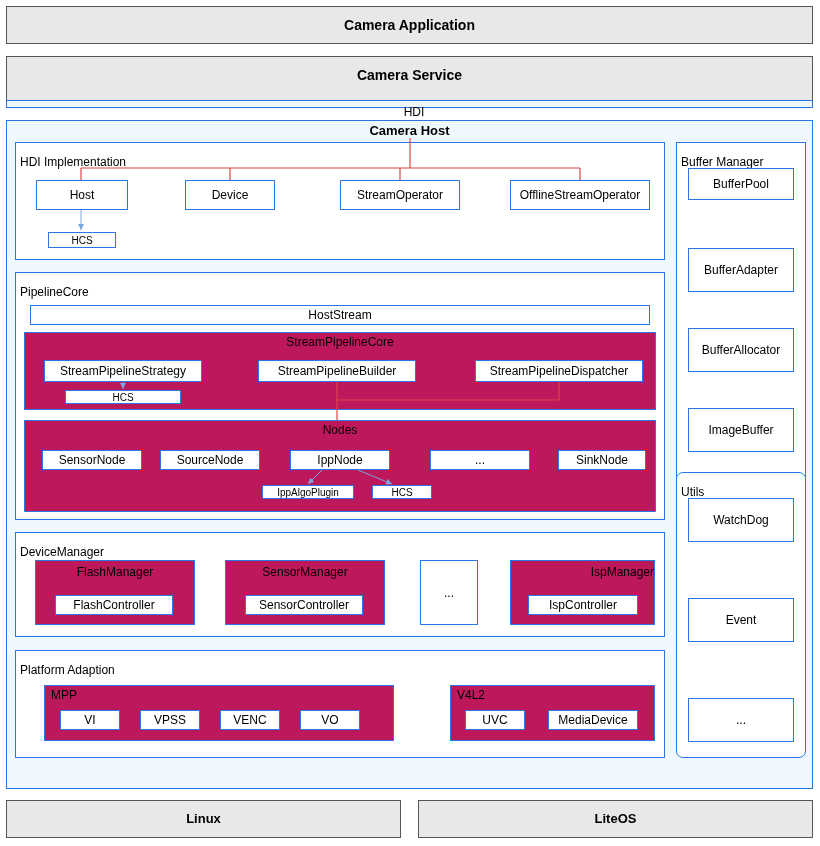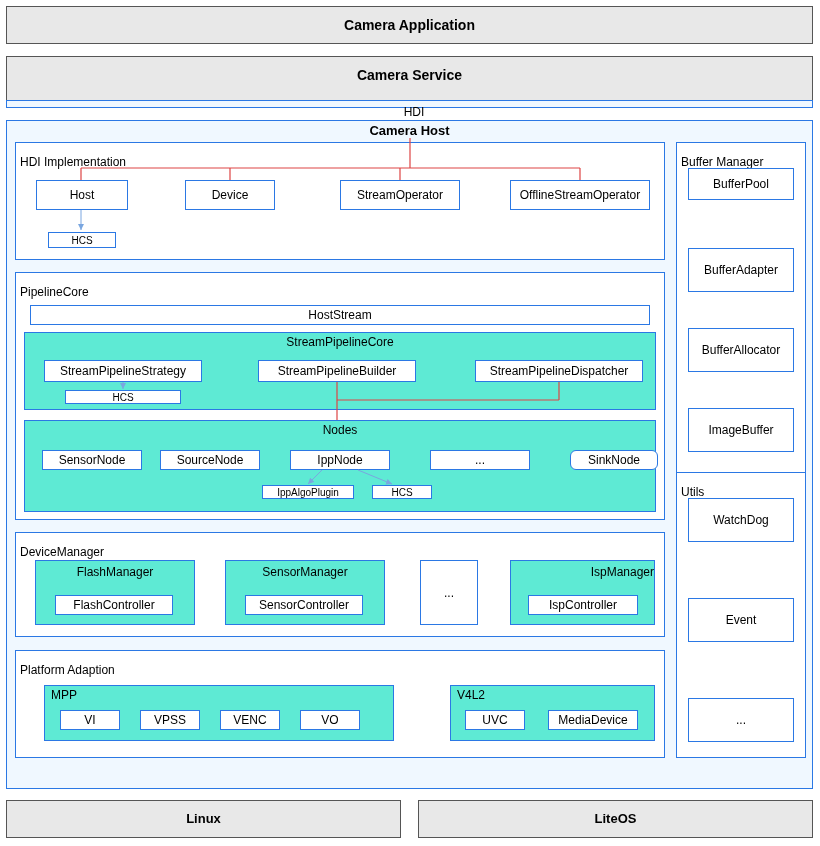--- a/index.html
+++ b/index.html
@@ -46,21 +46,21 @@
     padding: 12px 4px;
   }
   .panel-title-bold {
     font-size: 13px;
     font-weight: bold;
     text-align: center;
     padding: 2px 0;
   }
   .inner-panel {
     border: 1px solid #2b78e4;
-    background: #5eead4;
+    background: #be185d;
     position: absolute;
   }
   .mod-box {
     border: 1px solid #2b78e4;
     background: #fff;
     position: absolute;
     text-align: center;
     font-size: 12px;
     display: flex;
     align-items: center;
@@ -154,21 +154,21 @@
   </div>
 <div class="mod-box" style="left:160px; top:450px; width:100px; height:20px;">
     <span>SourceNode</span>
   </div>
 <div class="mod-box" style="left:290px; top:450px; width:100px; height:20px;">
     <span>IppNode</span>
   </div>
 <div class="mod-box" style="left:430px; top:450px; width:100px; height:20px;">
     <span>...</span>
   </div>
-<div class="mod-box" style="left:570px; top:450px; width:88px; height:20px;border-radius:6px;">
+<div class="mod-box" style="left:558px; top:450px; width:88px; height:20px;">
     <span>SinkNode</span>
   </div>
 <div class="small-box" style="left:262px; top:485px; width:92px; height:14px;">
     <span>IppAlgoPlugin</span>
   </div>
 <div class="small-box" style="left:372px; top:485px; width:60px; height:14px;">
     <span>HCS</span>
   </div>
 
 <div class="outer-panel" style="left:15px; top:532px; width:650px; height:105px;">
@@ -237,21 +237,21 @@
 <div class="mod-box" style="left:688px; top:248px; width:106px; height:44px;">
     <span>BufferAdapter</span>
   </div>
 <div class="mod-box" style="left:688px; top:328px; width:106px; height:44px;">
     <span>BufferAllocator</span>
   </div>
 <div class="mod-box" style="left:688px; top:408px; width:106px; height:44px;">
     <span>ImageBuffer</span>
   </div>
 
-<div class="outer-panel" style="left:676px; top:472px; width:130px; height:286px;">
+<div class="outer-panel" style="left:676px; top:472px; width:130px; height:286px;border-radius:7px;">
   <div class="panel-title">Utils</div>
 </div>
 <div class="mod-box" style="left:688px; top:498px; width:106px; height:44px;">
     <span>WatchDog</span>
   </div>
 <div class="mod-box" style="left:688px; top:598px; width:106px; height:44px;">
     <span>Event</span>
   </div>
 <div class="mod-box" style="left:688px; top:698px; width:106px; height:44px;">
     <span>...</span>

